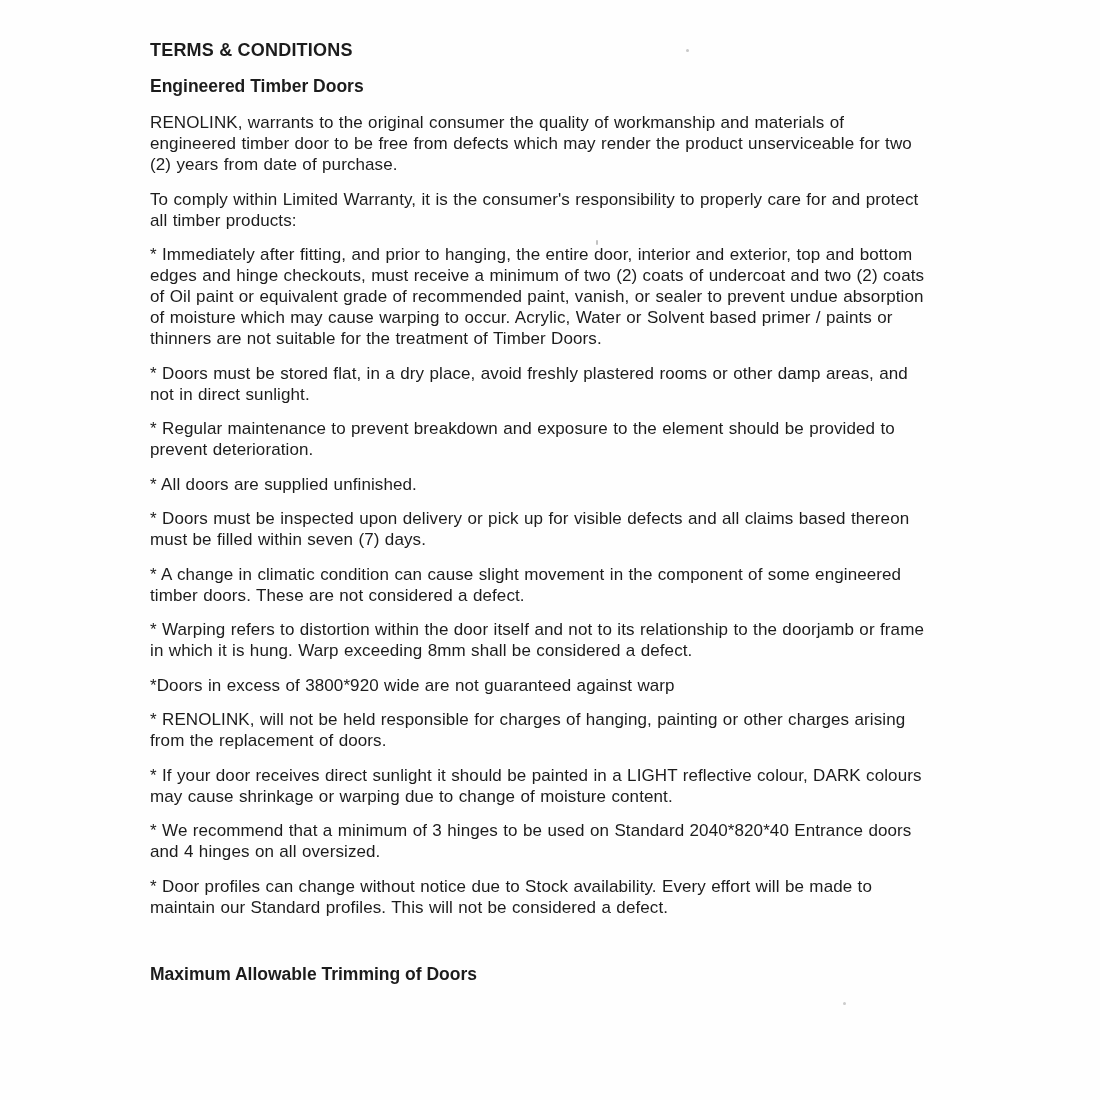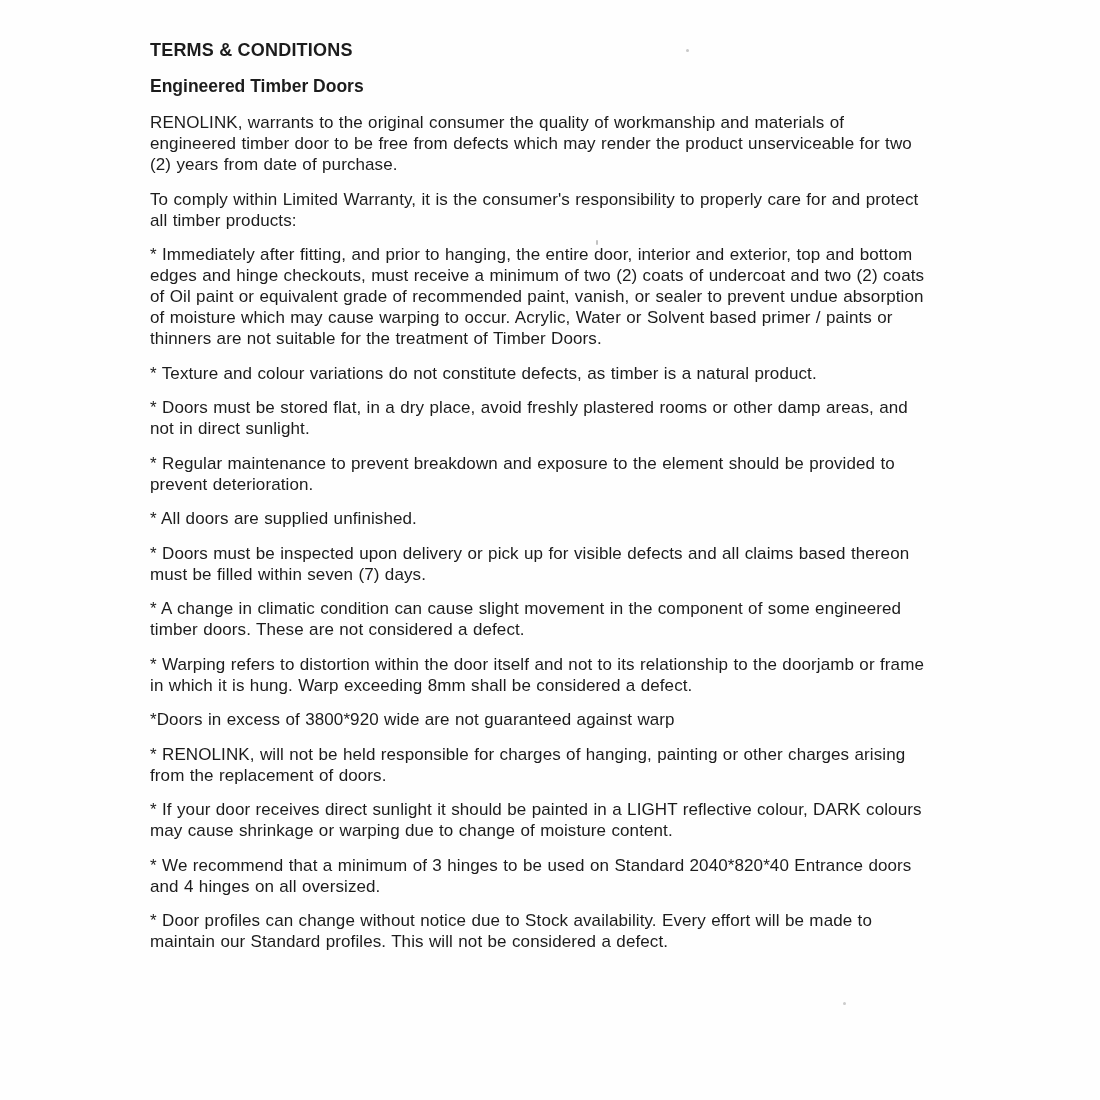--- a/index.html
+++ b/index.html
@@ -64,33 +64,33 @@
   <div class="content">
 
     <h1 class="doc-title">TERMS &amp; CONDITIONS</h1>
 
     <h2 class="section-heading">Engineered Timber Doors</h2>
 
     <p class="para">RENOLINK, warrants to the original consumer the quality of workmanship and materials of engineered timber door to be free from defects which may render the product unserviceable for two (2) years from date of purchase.</p>
     <p class="para">To comply within Limited Warranty, it is the consumer's responsibility to properly care for and protect all timber products:</p>
 
     <p class="para">* Immediately after fitting, and prior to hanging, the entire door, interior and exterior, top and bottom edges and hinge checkouts, must receive a minimum of two (2) coats of undercoat and two (2) coats of Oil paint or equivalent grade of recommended paint, vanish, or sealer to prevent undue absorption of moisture which may cause warping to occur. Acrylic, Water or Solvent based primer / paints or thinners are not suitable for the treatment of Timber Doors.</p>
-    <p class="para">* Texture and colour variations do not constitute defects, as timber is a natural product.</p>
     <p class="para">* Doors must be stored flat, in a dry place, avoid freshly plastered rooms or other damp areas, and not in direct sunlight.</p>
     <p class="para">* Regular maintenance to prevent breakdown and exposure to the element should be provided to prevent deterioration.</p>
     <p class="para">* All doors are supplied unfinished.</p>
     <p class="para">* Doors must be inspected upon delivery or pick up for visible defects and all claims based thereon must be filled within seven (7) days.</p>
     <p class="para">* A change in climatic condition can cause slight movement in the component of some engineered timber doors. These are not considered a defect.</p>
     <p class="para">* Warping refers to distortion within the door itself and not to its relationship to the doorjamb or frame in which it is hung. Warp exceeding 8mm shall be considered a defect.</p>
     <p class="para">*Doors in excess of 3800*920 wide are not guaranteed against warp</p>
     <p class="para">* RENOLINK, will not be held responsible for charges of hanging, painting or other charges arising from the replacement of doors.</p>
     <p class="para">* If your door receives direct sunlight it should be painted in a LIGHT reflective colour, DARK colours may cause shrinkage or warping due to change of moisture content.</p>
     <p class="para">* We recommend that a minimum of 3 hinges to be used on Standard 2040*820*40 Entrance doors and 4 hinges on all oversized.</p>
     <p class="para">* Door profiles can change without notice due to Stock availability. Every effort will be made to maintain our Standard profiles. This will not be considered a defect.</p>
 
+    <h2 class="section-heading section-gap">Maximum Allowable Trimming of Doors</h2>
 
 
   </div>
 
   <span class="scan-speck speck-1"></span>
   <span class="scan-speck speck-2"></span>
   <span class="scan-speck speck-3"></span>
 </div>
 
 </body></html>

